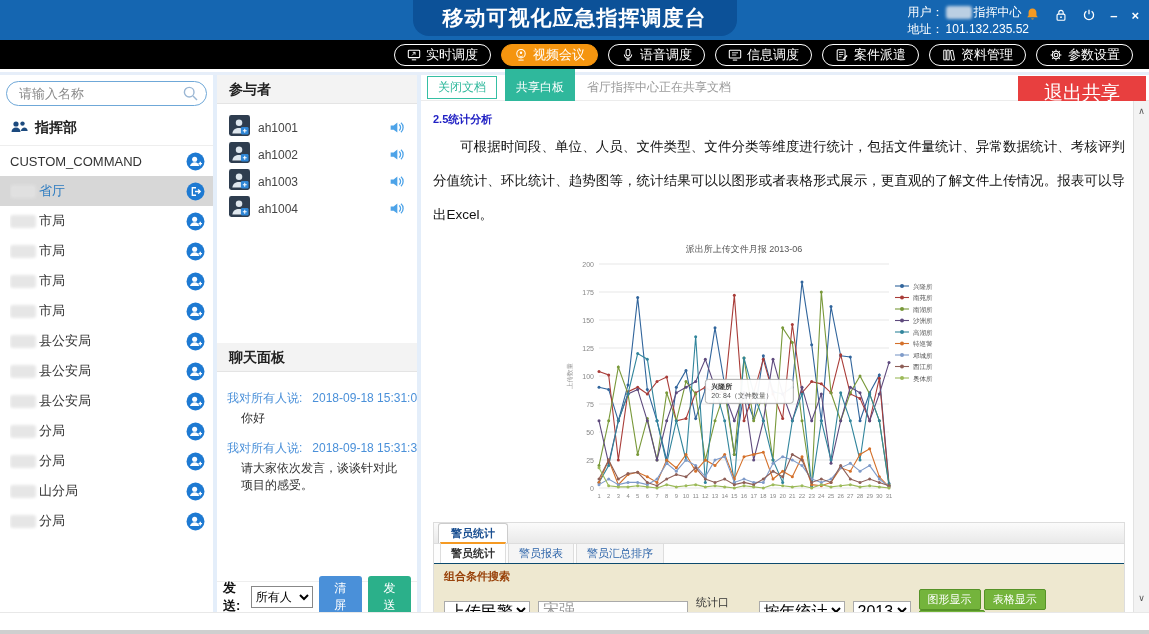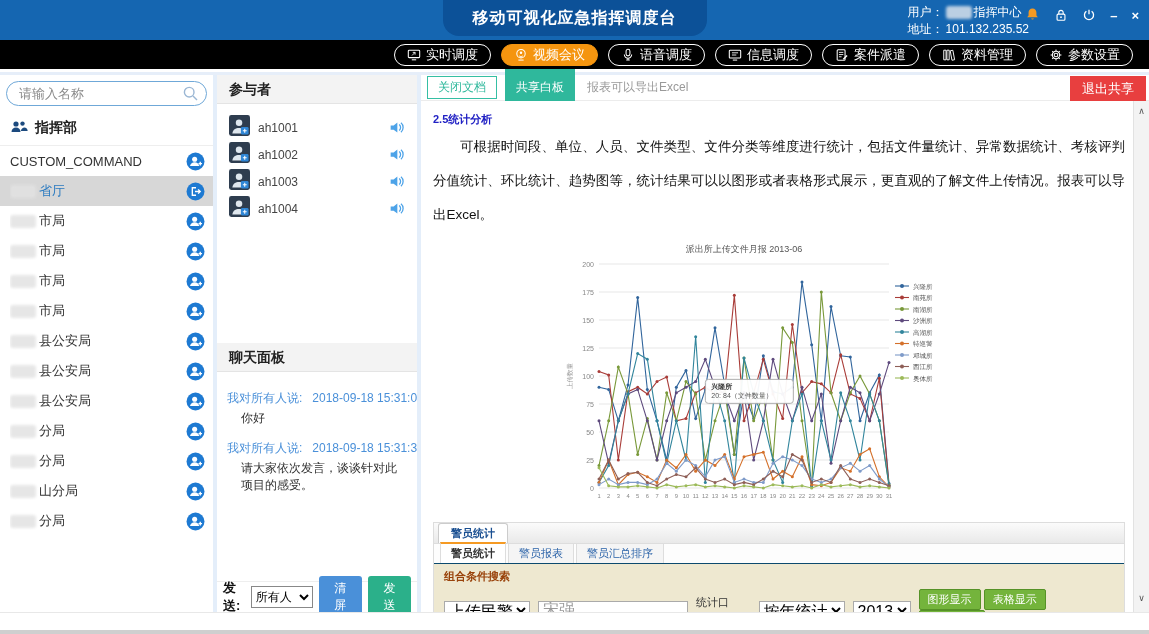--- a/index.html
+++ b/index.html
@@ -2,21 +2,21 @@
 <html><head>
 <meta charset="utf-8">
 <style>
   *{margin:0;padding:0;box-sizing:border-box;font-family:"Liberation Sans","DejaVu Sans",sans-serif;}
   html,body{width:1149px;height:634px;overflow:hidden;}
   .app{position:relative;width:1149px;height:634px;background:#e6eef9;overflow:hidden;}
 
   
   .topbar{position:absolute;top:0;left:0;right:0;height:40px;background:#1566b1;}
   .title-bubble{position:absolute;left:50%;transform:translateX(-50%);top:0;height:36px;line-height:36px;
-    padding:0 30px;background:#0c5198;color:#fff;font-size:16px;font-weight:bold;border-radius:0 0 16px 16px;letter-spacing:1px;white-space:nowrap;}
+    padding:0 30px;background:#0c5198;color:#fff;font-size:21px;font-weight:bold;border-radius:0 0 16px 16px;letter-spacing:1px;white-space:nowrap;}
   .user-block{position:absolute;top:4px;right:120px;color:#fff;font-size:12px;line-height:17px;white-space:nowrap;text-align:left;}
   .user-block .row{display:flex;align-items:center;gap:2px;}
   .win-icons{position:absolute;top:7px;right:10px;display:flex;align-items:center;gap:14px;}
   .win-icons span{color:#fff;font-size:13px;font-weight:bold;cursor:pointer;line-height:14px;}
   .blurblock{display:inline-block;width:26px;height:13px;background:#d9e2ec;border-radius:3px;filter:blur(1.5px);opacity:.85;}
   .sidebar .blurblock{background:#e2e2e2;}
 
   
   .navbar{position:absolute;top:40px;left:0;right:0;height:32px;background:#000000;border-bottom:3px solid #fff;
     display:flex;justify-content:flex-end;align-items:center;gap:10px;padding-right:16px;}
@@ -55,21 +55,21 @@
   .send-bar button{color:#fff;border:none;font-size:12px;padding:4px 13px;border-radius:3px;cursor:pointer;}
   .btn-clear{background:#4a90d9;}
   .btn-send{background:#2bb08a;}
 
   
   .docpanel{position:absolute;left:421px;top:0;right:0;height:537px;background:#fff;}
   .doc-header{position:relative;height:26px;border-bottom:1px solid #ececec;display:flex;align-items:center;gap:8px;padding:0 6px;background:#fff;}
   .btn-closedoc{border:1px solid #35bfa4;color:#2fb89c;background:#fff;font-size:12px;padding:2px 10px;cursor:pointer;}
   .btn-shareboard{background:#2fb89c;color:#fff;border:none;font-size:12px;padding:10px 11px;cursor:pointer;}
   .doc-status{color:#999;font-size:12px;margin-left:4px;}
-  .btn-exit{position:absolute;right:3px;top:1px;background:#e83f3f;color:#fff;border:none;font-size:13px;padding:4px 12px;cursor:pointer;}
+  .btn-exit{position:absolute;right:3px;top:1px;background:#e83f3f;color:#fff;border:none;font-size:19px;padding:4px 26px;cursor:pointer;}
   .doc-body{position:absolute;top:26px;left:0;right:16px;bottom:0;overflow:hidden;padding:0 8px 0 12px;background:#fff;}
   .doc-heading{color:#2121c4;font-size:11px;font-weight:bold;margin-top:11px;}
   .doc-para{font-size:13.5px;color:#111;line-height:34px;text-align:justify;text-indent:2em;margin-top:3px;}
   .chart-wrap{width:432px;margin:8px auto 0;}
   .scrollbar{position:absolute;right:0;top:26px;bottom:0;width:16px;background:#f3f3f3;border-left:1px solid #e2e2e2;}
   .sb-arrow{position:absolute;left:0;width:15px;height:16px;color:#555;font-size:9px;text-align:center;line-height:16px;cursor:pointer;}
   .sb-up{top:2px;}.sb-down{bottom:6px;}
 
   
   .sf{margin-top:6px;border:1px solid #ddd;background:#fff;}
@@ -477,21 +477,21 @@
         <select id="send-target"><option>所有人</option></select>
         <button class="btn-clear">清屏</button>
         <button class="btn-send">发送</button>
       </div>
     </section>
 
     <section class="docpanel">
       <div class="doc-header">
         <button class="btn-closedoc">关闭文档</button>
         <button class="btn-shareboard">共享白板</button>
-        <span class="doc-status">报表可以导出Excel</span>
+        <span class="doc-status">省厅指挥中心正在共享文档</span>
         <button class="btn-exit">退出共享</button>
       </div>
       <div class="doc-body">
         <div class="doc-heading">2.5统计分析</div>
         <p class="doc-para">可根据时间段、单位、人员、文件类型、文件分类等维度进行统计，包括文件量统计、异常数据统计、考核评判分值统计、环比统计、趋势图等，统计结果可以以图形或者表格形式展示，更直观的了解文件上传情况。报表可以导出Excel。</p>
         <div class="chart-wrap">
           <svg id="chart" width="432" height="272" viewBox="0 0 432 272">
               <line x1="36" x2="326" y1="248" y2="248" stroke="#dddddd" stroke-width="0.7"></line>
               <text x="31" y="250.5" text-anchor="end" font-size="7" fill="#888">0</text>
               <line x1="36" x2="326" y1="220" y2="220" stroke="#dddddd" stroke-width="0.7"></line>

